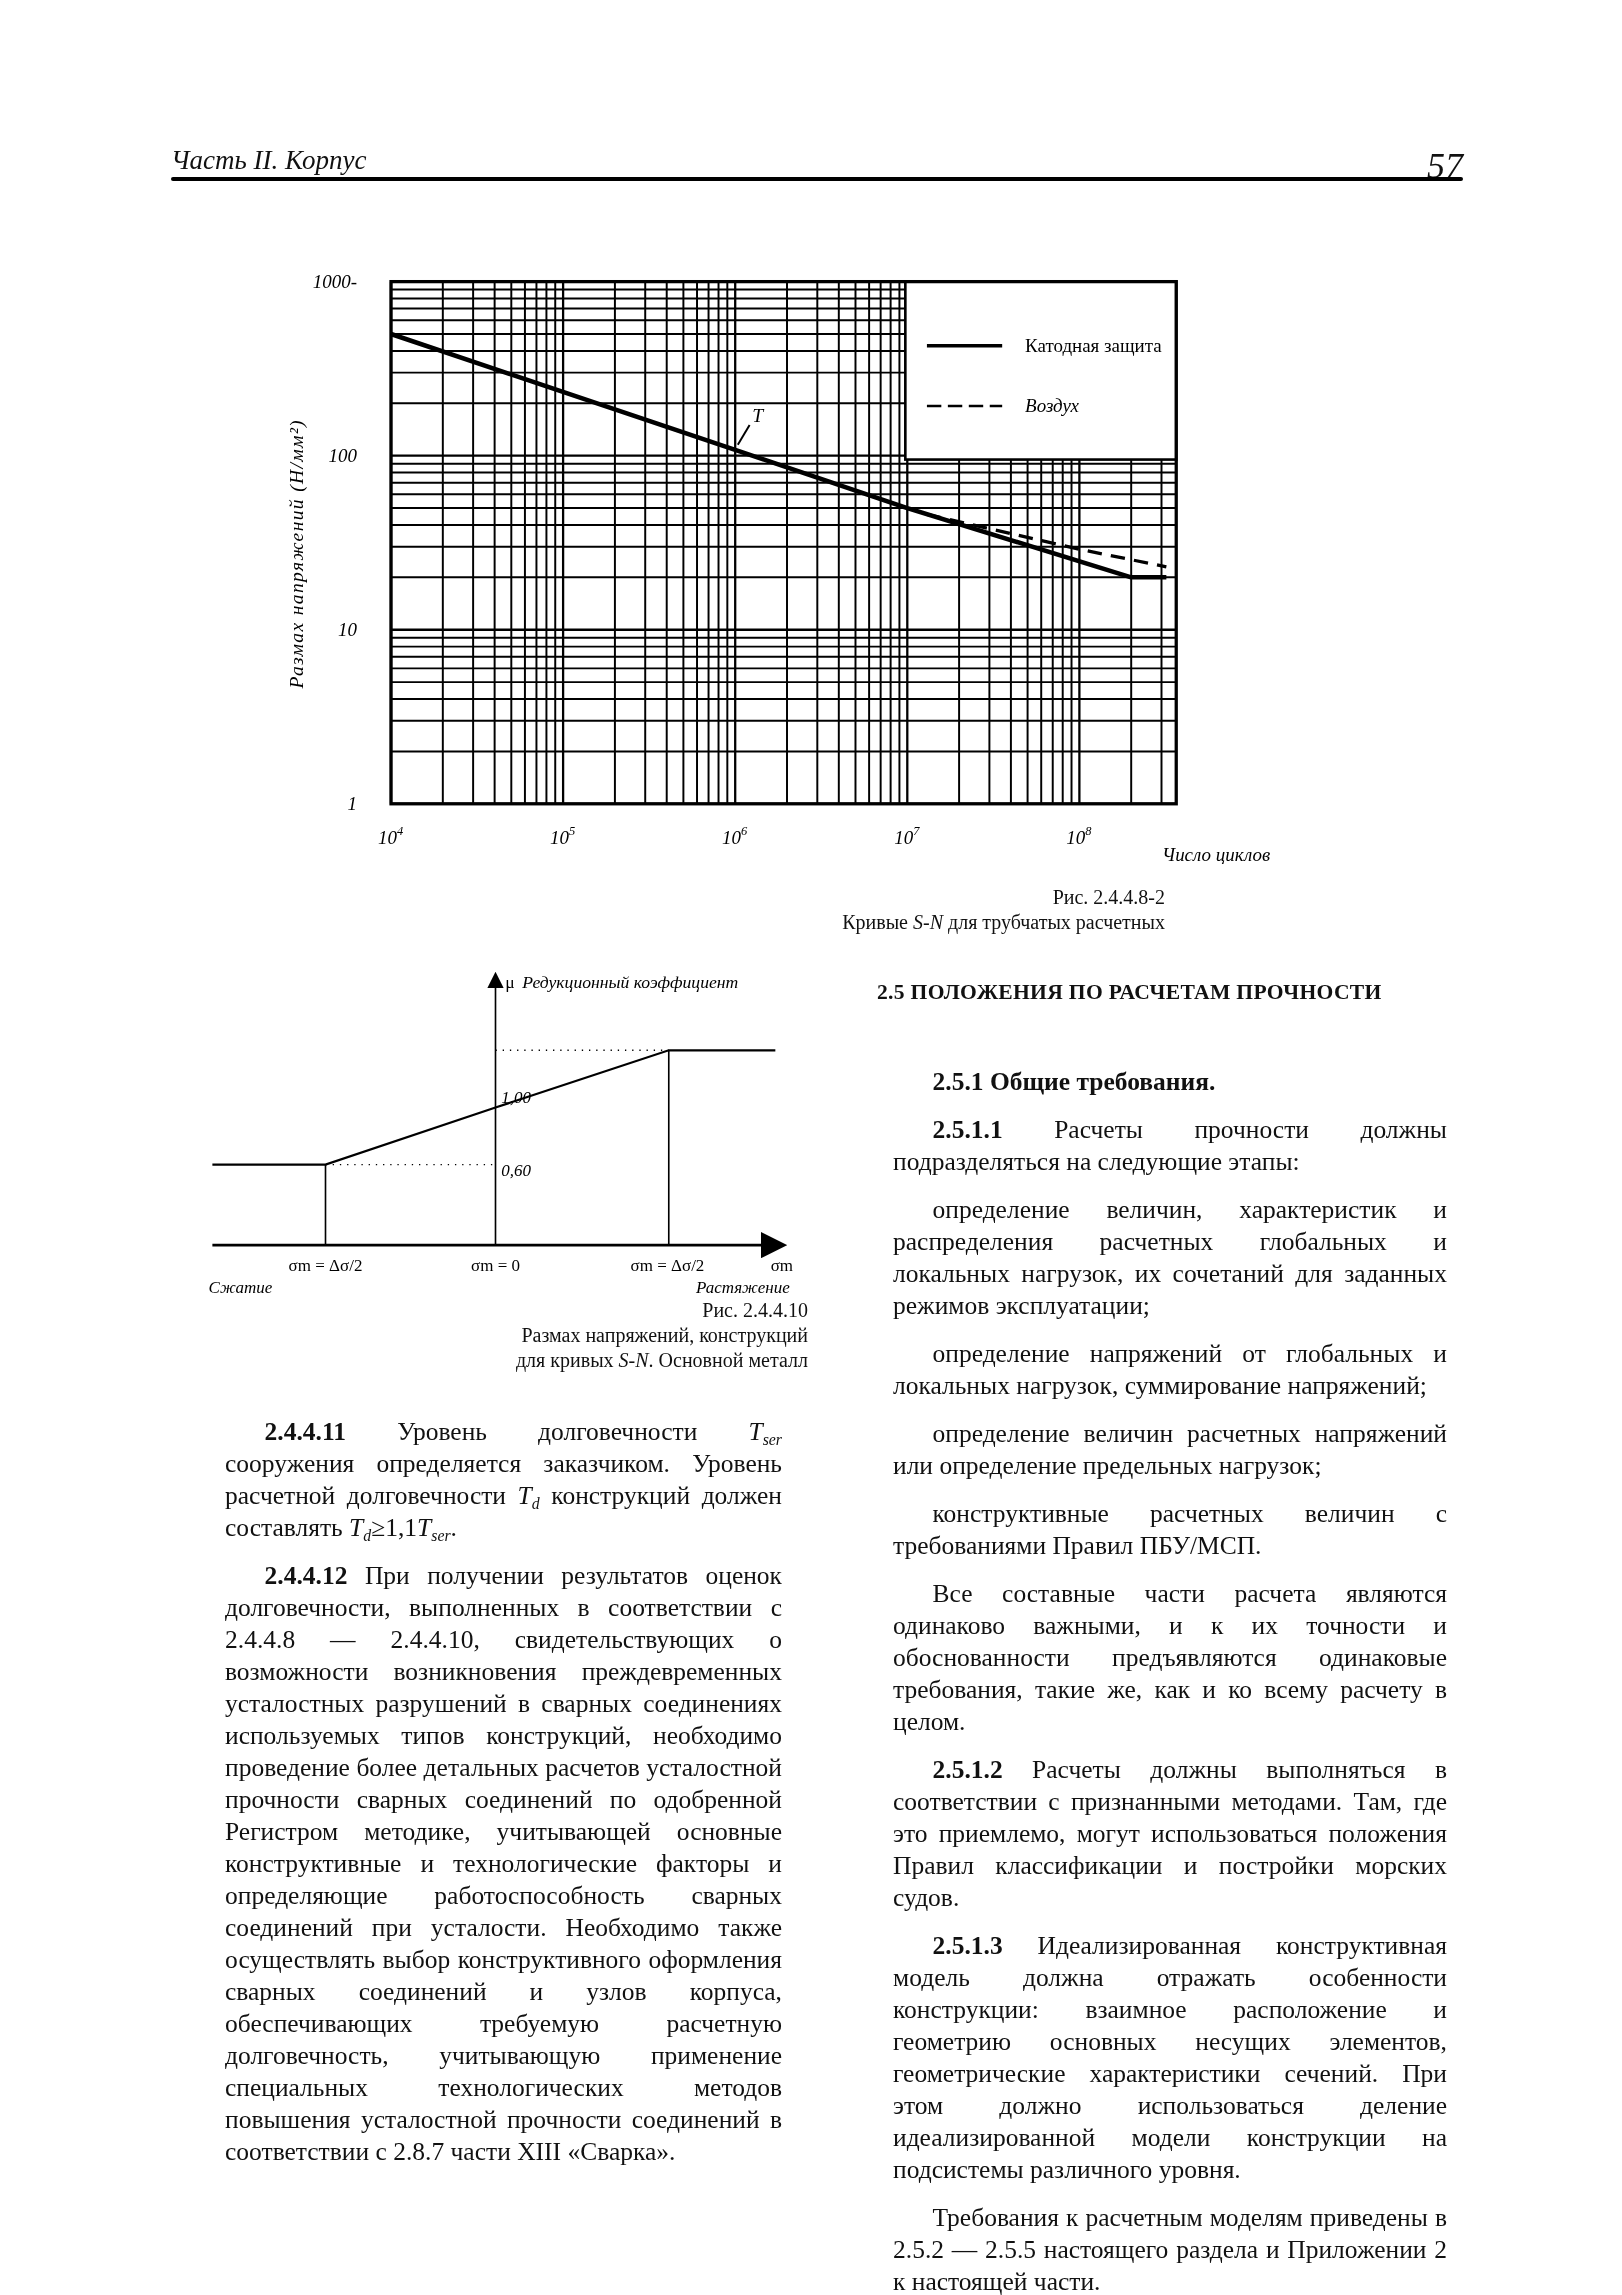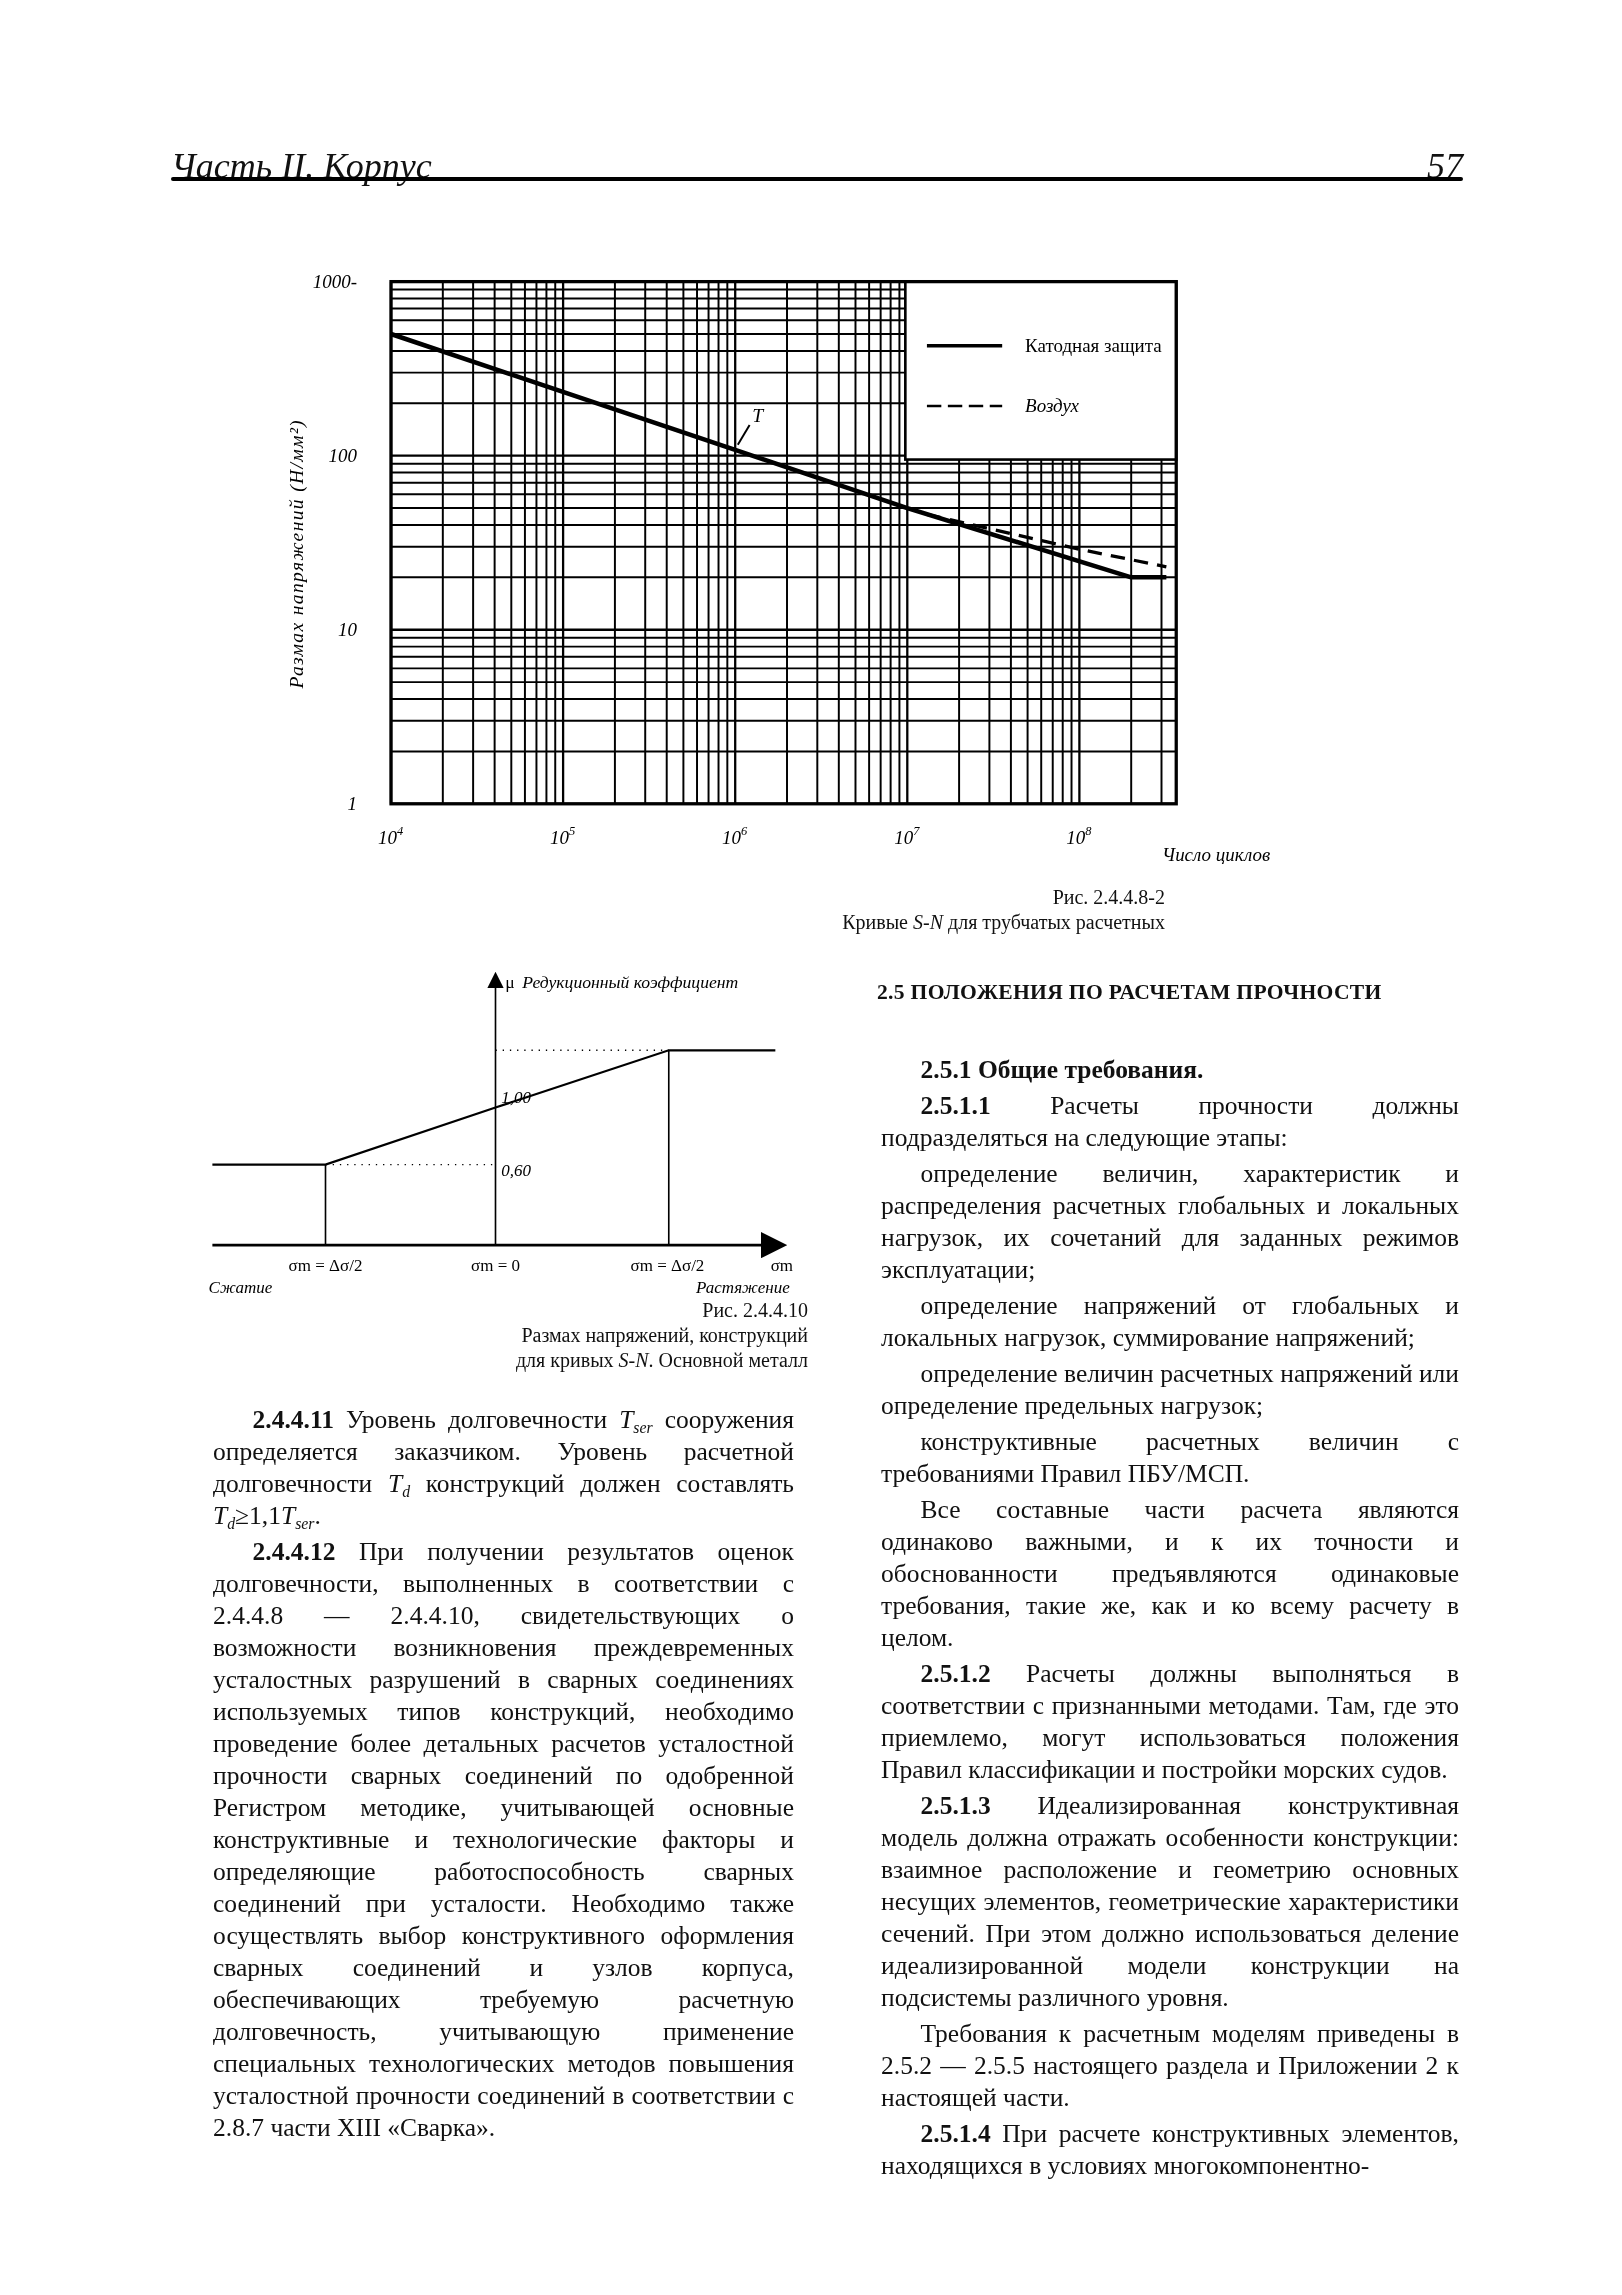--- a/index.html
+++ b/index.html
@@ -1,30 +1,30 @@
 <!DOCTYPE html>
 <html style="font-size:10.5px"><head>
 <meta charset="utf-8">
 <style>
   html, body { margin: 0; padding: 0; background: #ffffff; }
   body { width: 1623px; height: 2295px; position: relative; overflow: hidden;
          font-family: "Liberation Serif", "DejaVu Serif", serif; color: #111; }
   .abs { position: absolute; }
-  .hdr-left { left: 171px; top: 145px; font-size: 36px; font-style: italic; }
+  .hdr-left { left: 171px; top: 145px; font-size: 27px; font-style: italic; }
   .hdr-right { right: 160px; top: 145px; font-size: 36px; font-style: italic; }
   .hdr-rule { left: 171px; top: 177px; width: 1292px; height: 3.9px; background: #000; border-radius: 2px; }
 
   #sn-chart { left: 249px; top: 262px; }
   .cap { text-align: right; font-size: 20px; line-height: 25px; }
   .cap i { font-style: italic; }
 
   #mu-diagram { left: 203px; top: 962px; }
 
   .col { font-size: 25.5px; line-height: 32px; text-align: justify; }
-  .col p { margin: 4px; text-indent: 1.55em; }
+  .col p { margin: 16px; text-indent: 1.55em; }
   .col b { font-weight: bold; }
   .col i { font-style: italic; }
   .col sub { font-size: 0.62em; font-style: italic; vertical-align: -0.3em; line-height: 0; }
   .left-col { left: 209px; top: 1400px; width: 589px; }
   .right-col { left: 877px; top: 1050px; width: 586px; }
   .sec-title { left: 877px; top: 967px; width: 586px; font-size: 21.6px; font-weight: bold; text-align: left; letter-spacing: 0.3px; margin-top: 13px; }
   svg text { font-family: "Liberation Serif", "DejaVu Serif", serif; }
 </style>
 </head>
 <body>

